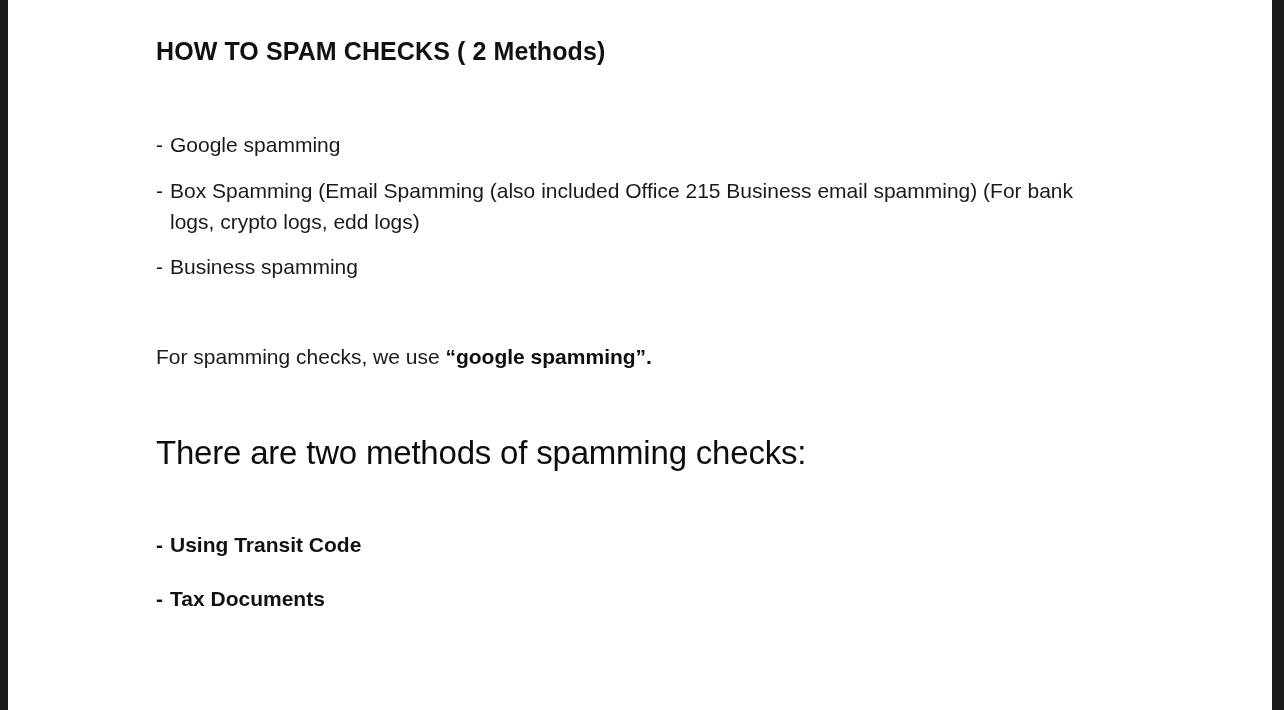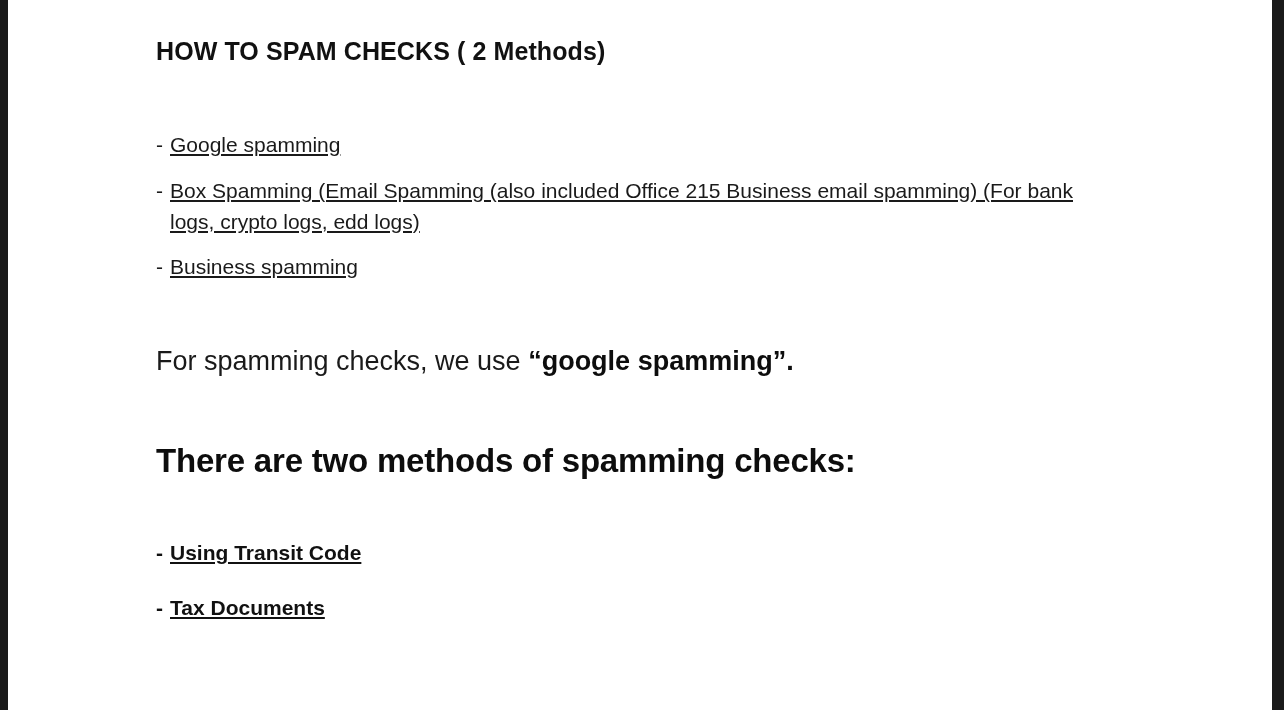--- a/index.html
+++ b/index.html
@@ -94,42 +94,41 @@
   .bullet-item:last-child { margin-bottom: 0; }
 
   .bullet-mark {
     flex: 0 0 auto;
     width: 14px;
     text-align: left;
     color: #1a1a1a;
   }
   .bullet-text {
     flex: 1 1 auto;
-    text-decoration: underline;
   }
 
   .bullet-item.bold .bullet-mark,
   .bullet-item.bold .bullet-text {
     font-weight: bold;
     color: #111111;
   }
   .bullet-list.methods .bullet-item { margin-bottom: 24px; }
 
   .para.usage {
     padding-top: 60px;
-    font-size: 27px;
+    font-size: 21px;
   }
   .para.usage .emph {
     font-weight: bold;
     color: #0d0d0d;
   }
 
   .section-heading {
     font-size: 33px;
-    font-weight: bold;
+    font-weight: normal;
     margin: 0;
     padding-top: 62px;
     line-height: 1.2;
     letter-spacing: -0.2px;
     color: #0d0d0d;
   }
 </style>
 </head>
 <body>
 

